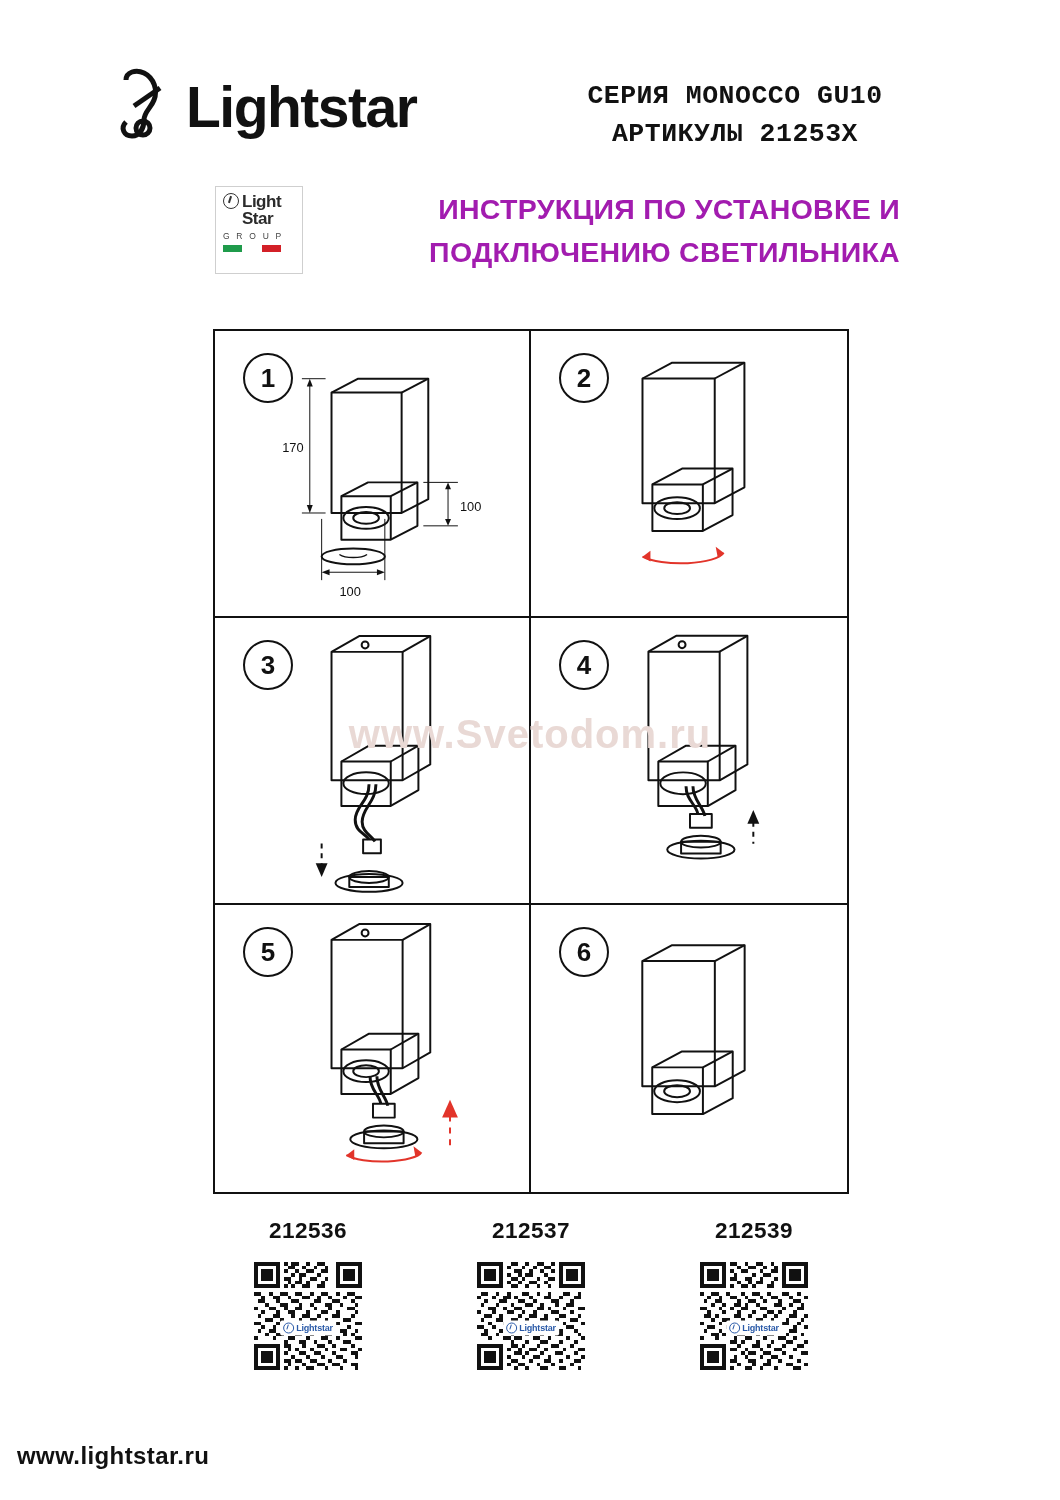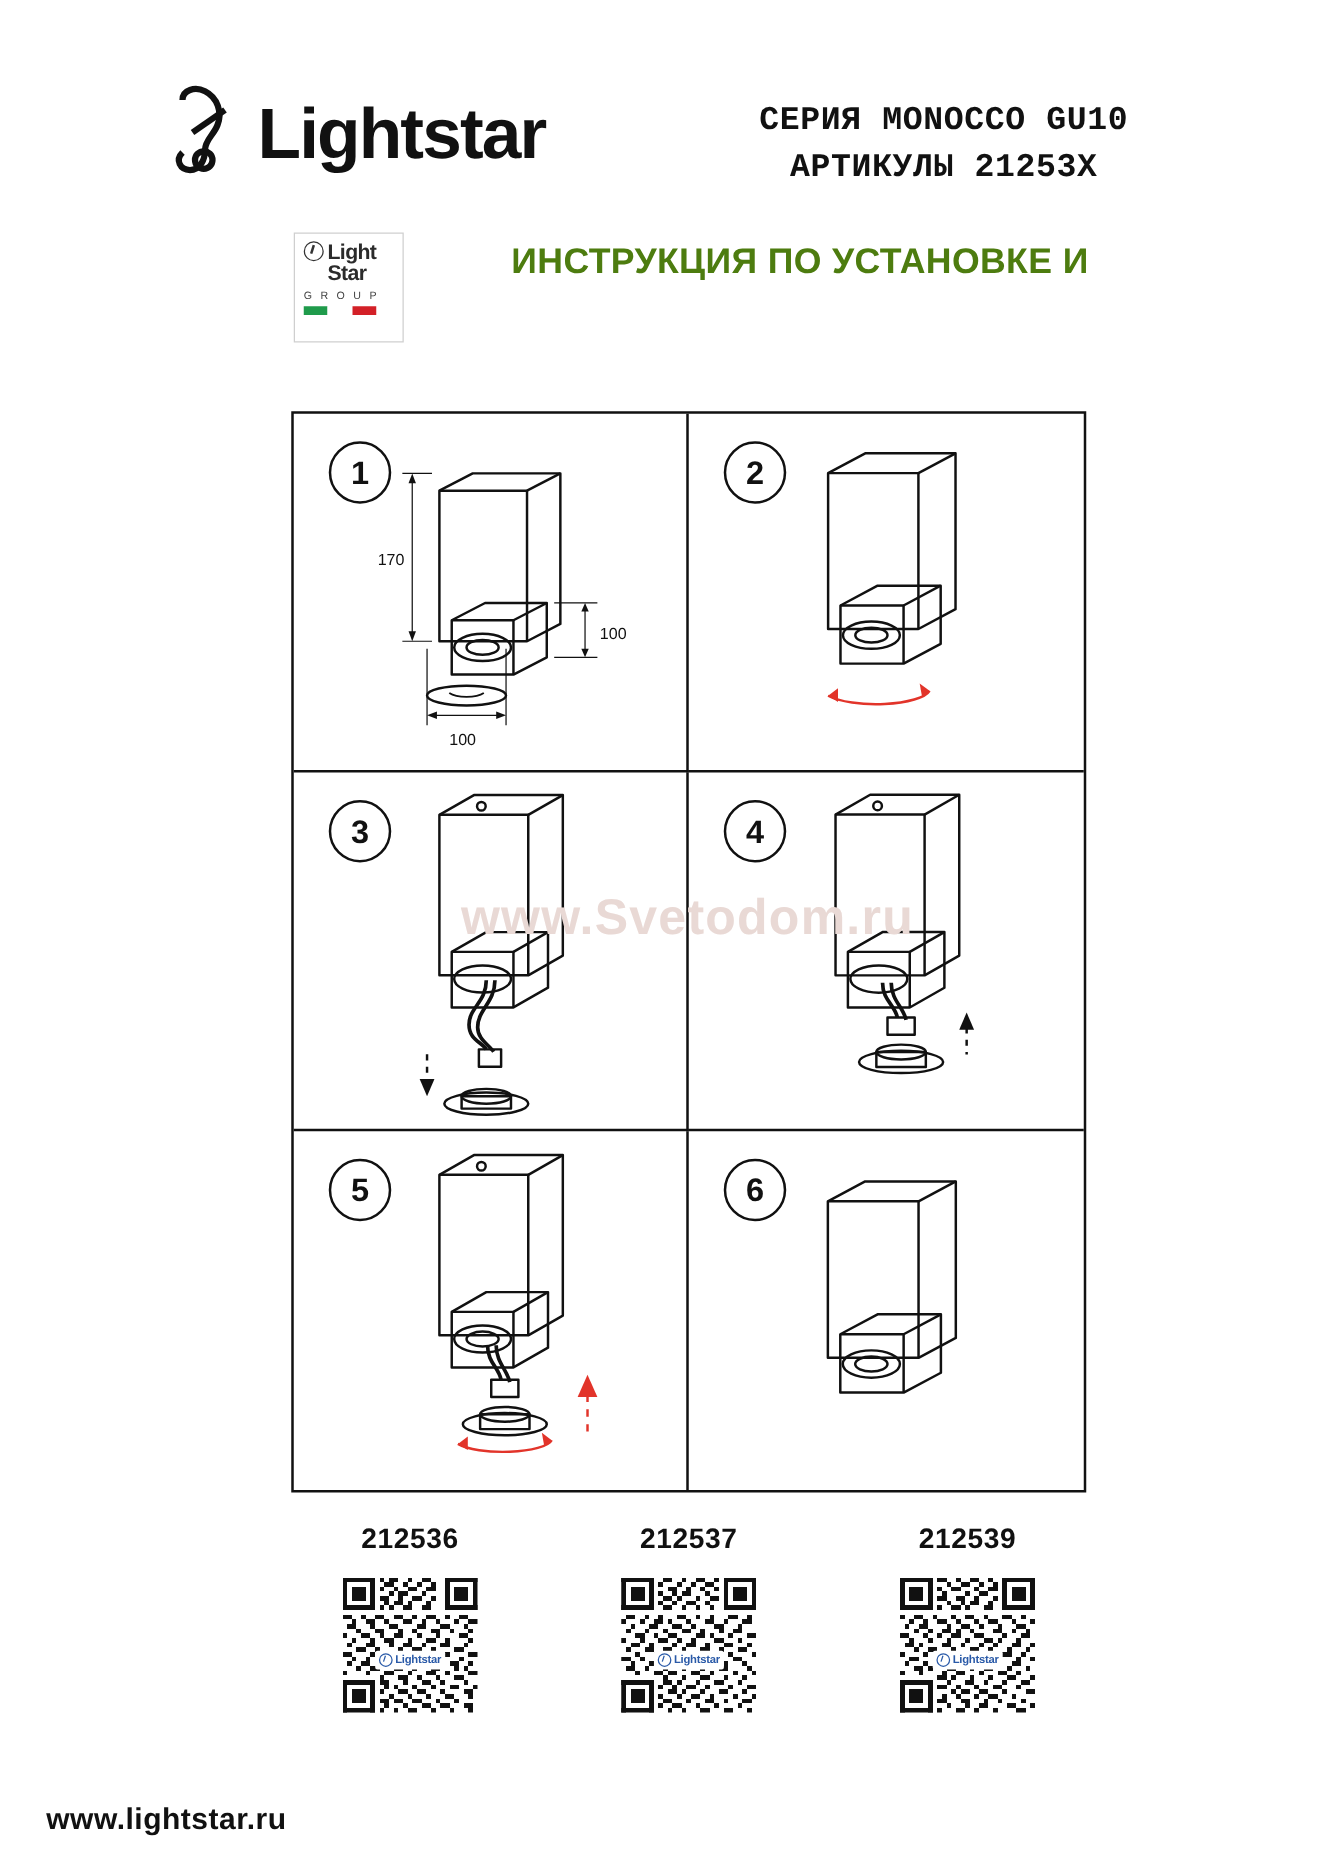--- a/index.html
+++ b/index.html
@@ -12,21 +12,20 @@
     height: 1500px;
     font-family: "Liberation Sans", sans-serif;
     color: #1a1a1a;
     position: relative;
     overflow: hidden;
   }
 
   .page {
     position: absolute;
     inset: 0;
-    margin-left: 20px;
   }
 
   
   .header {
     position: absolute;
     left: 110px;
     top: 58px;
     width: 840px;
     height: 120px;
   }
@@ -134,21 +133,22 @@
     left: 125px;
     top: 2px;
     width: 560px;
     text-align: center;
   }
   .instruction-title div {
     font-size: 28.5px;
     font-weight: bold;
     line-height: 1.5;
     letter-spacing: 0.3px;
-    color: #4d7c0f;
+    color: #a21caf;
+    text-align: right;
   }
 
   
   .grid {
     position: absolute;
     left: 213px;
     top: 329px;
     width: 636px;
     height: 865px;
     border: 2px solid #111;
@@ -327,20 +327,21 @@
       <div class="gl-group">G R O U P</div>
       <div class="gl-flag">
         <i style="background:#1f9b4b"></i>
           <i style="background:#fff"></i>
           <i style="background:#d32027"></i>
       </div>
     </div>
 
     <div class="instruction-title">
       <div>ИНСТРУКЦИЯ ПО УСТАНОВКЕ И</div>
+      <div>ПОДКЛЮЧЕНИЮ СВЕТИЛЬНИКА</div>
     </div>
   </div>
 
   <div class="grid">
 
     <div class="cell">
       <div class="step-num">1</div>
       <div class="art">
         <svg viewBox="0 0 318 288" xmlns="http://www.w3.org/2000/svg">
           <g fill="none" stroke="#111" stroke-width="2" stroke-linejoin="round">

